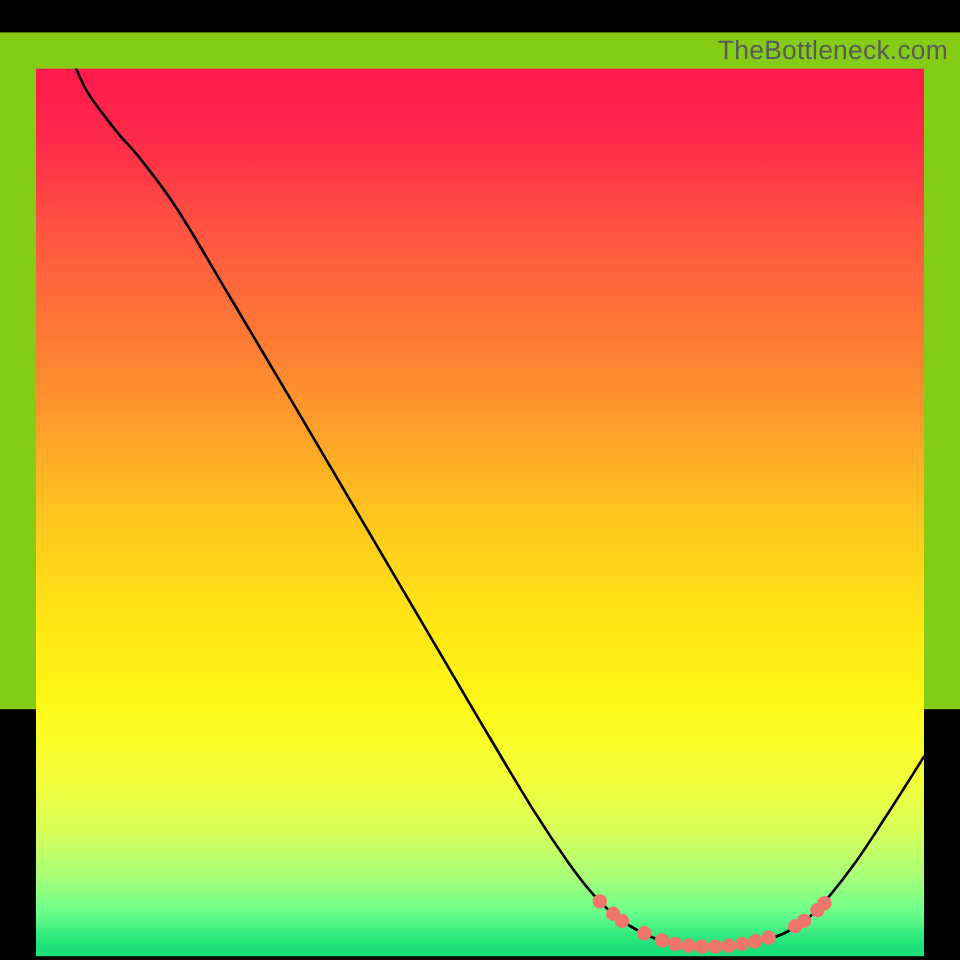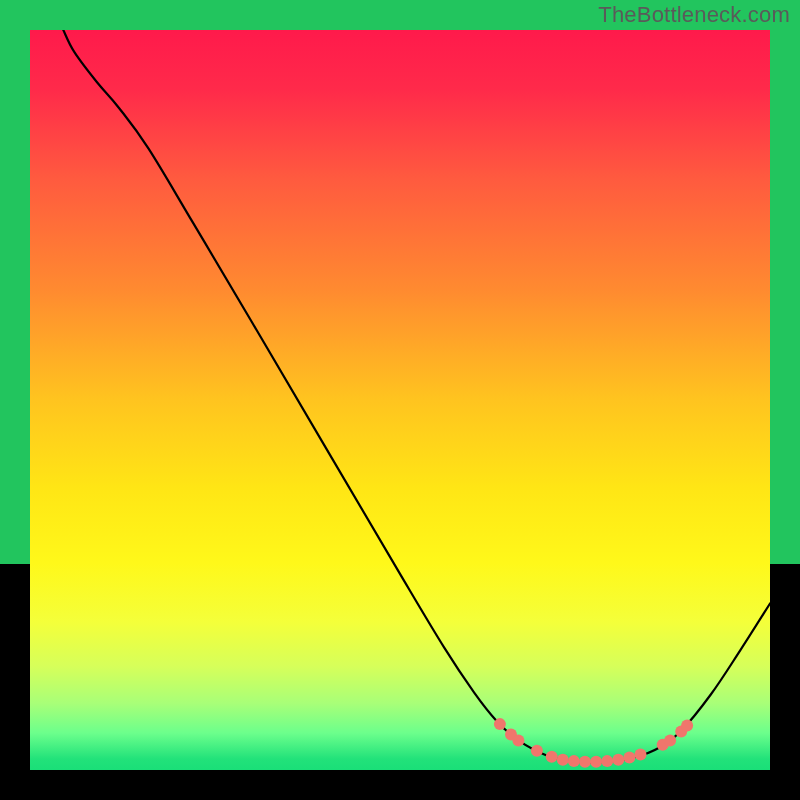--- a/index.html
+++ b/index.html
@@ -1,21 +1,22 @@
 <!DOCTYPE html>
 <html><head>
 <meta charset="utf-8">
 <style>
   * { margin: 0; padding: 0; box-sizing: border-box; }
   html, body { width: 800px; height: 800px; overflow: hidden; background: #000; }
   .frame {
     position: relative;
     width: 800px;
     height: 564px;
-    background: #22c55e;
+    background: #84cc16;
+    margin-top: 27px;
   }
   .watermark {
     position: absolute;
     top: 2px;
     right: 10px;
     font-family: Arial, Helvetica, sans-serif;
     font-size: 22px;
     font-weight: 500;
     color: #5a5a5a;
     letter-spacing: 0.2px;

